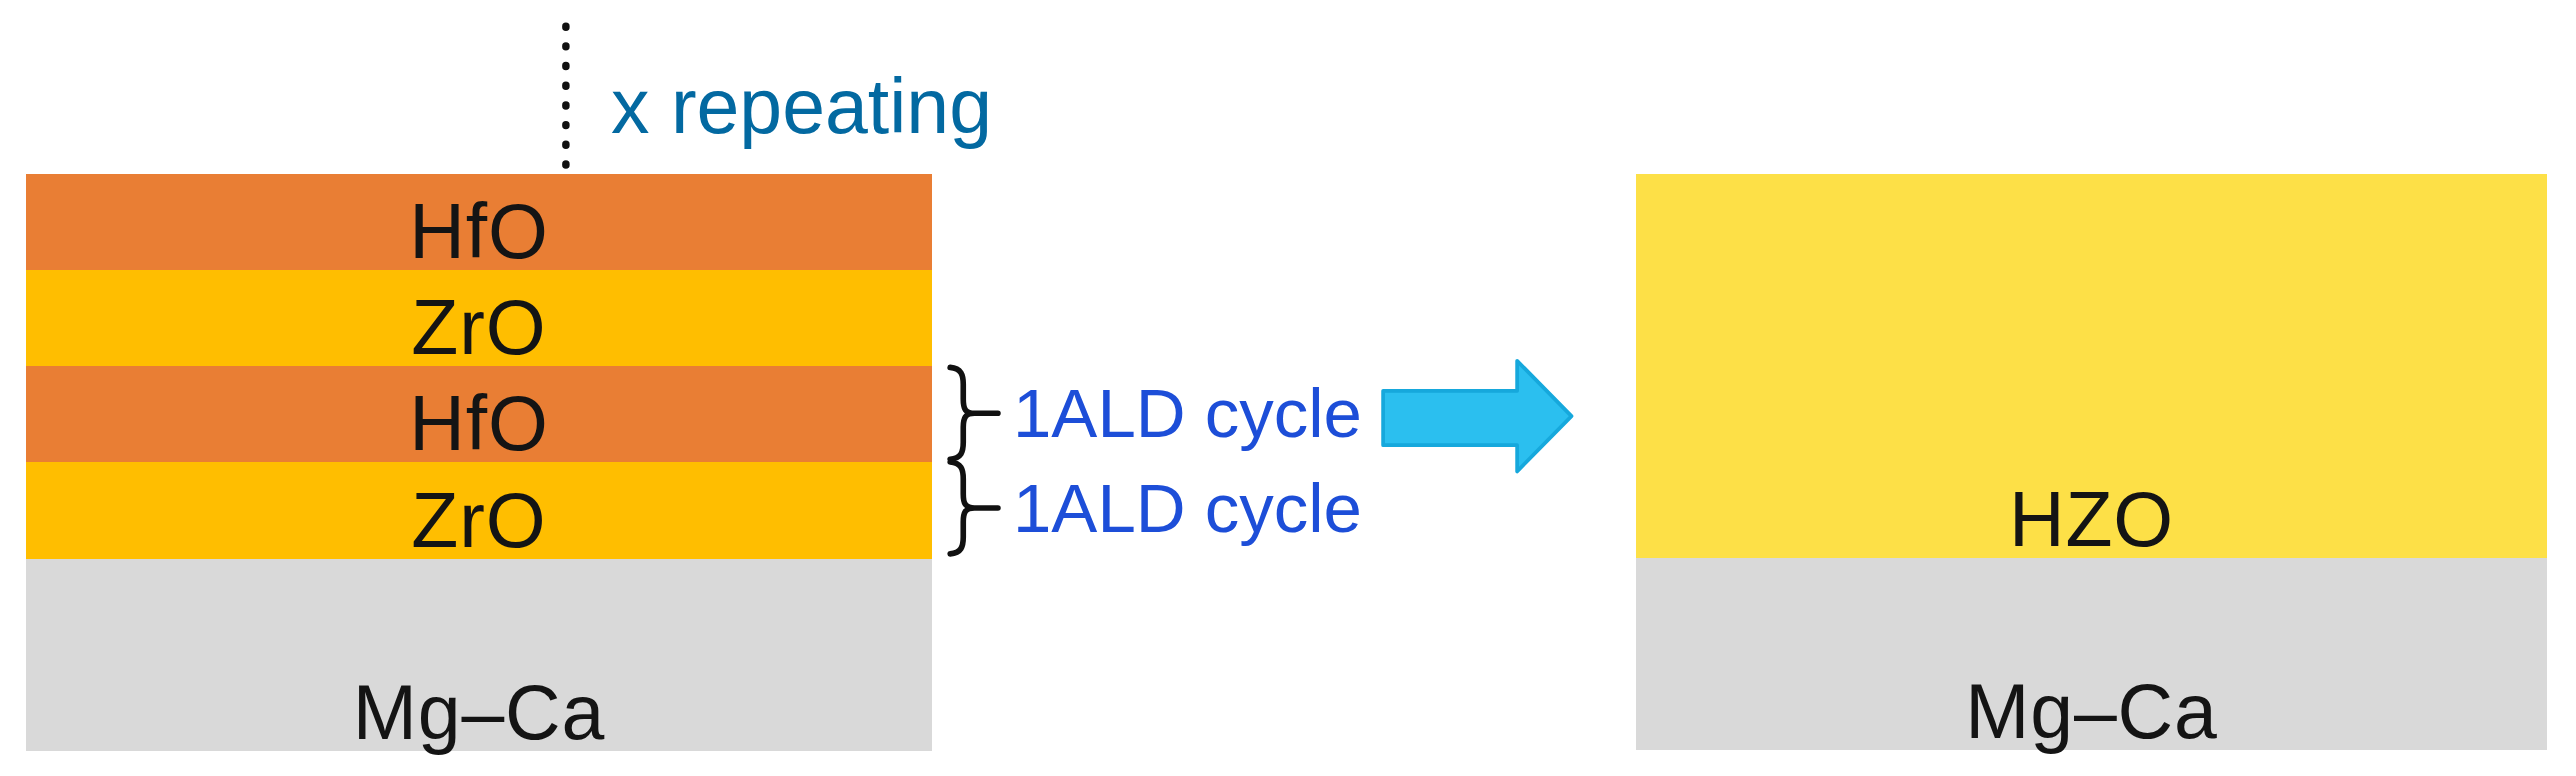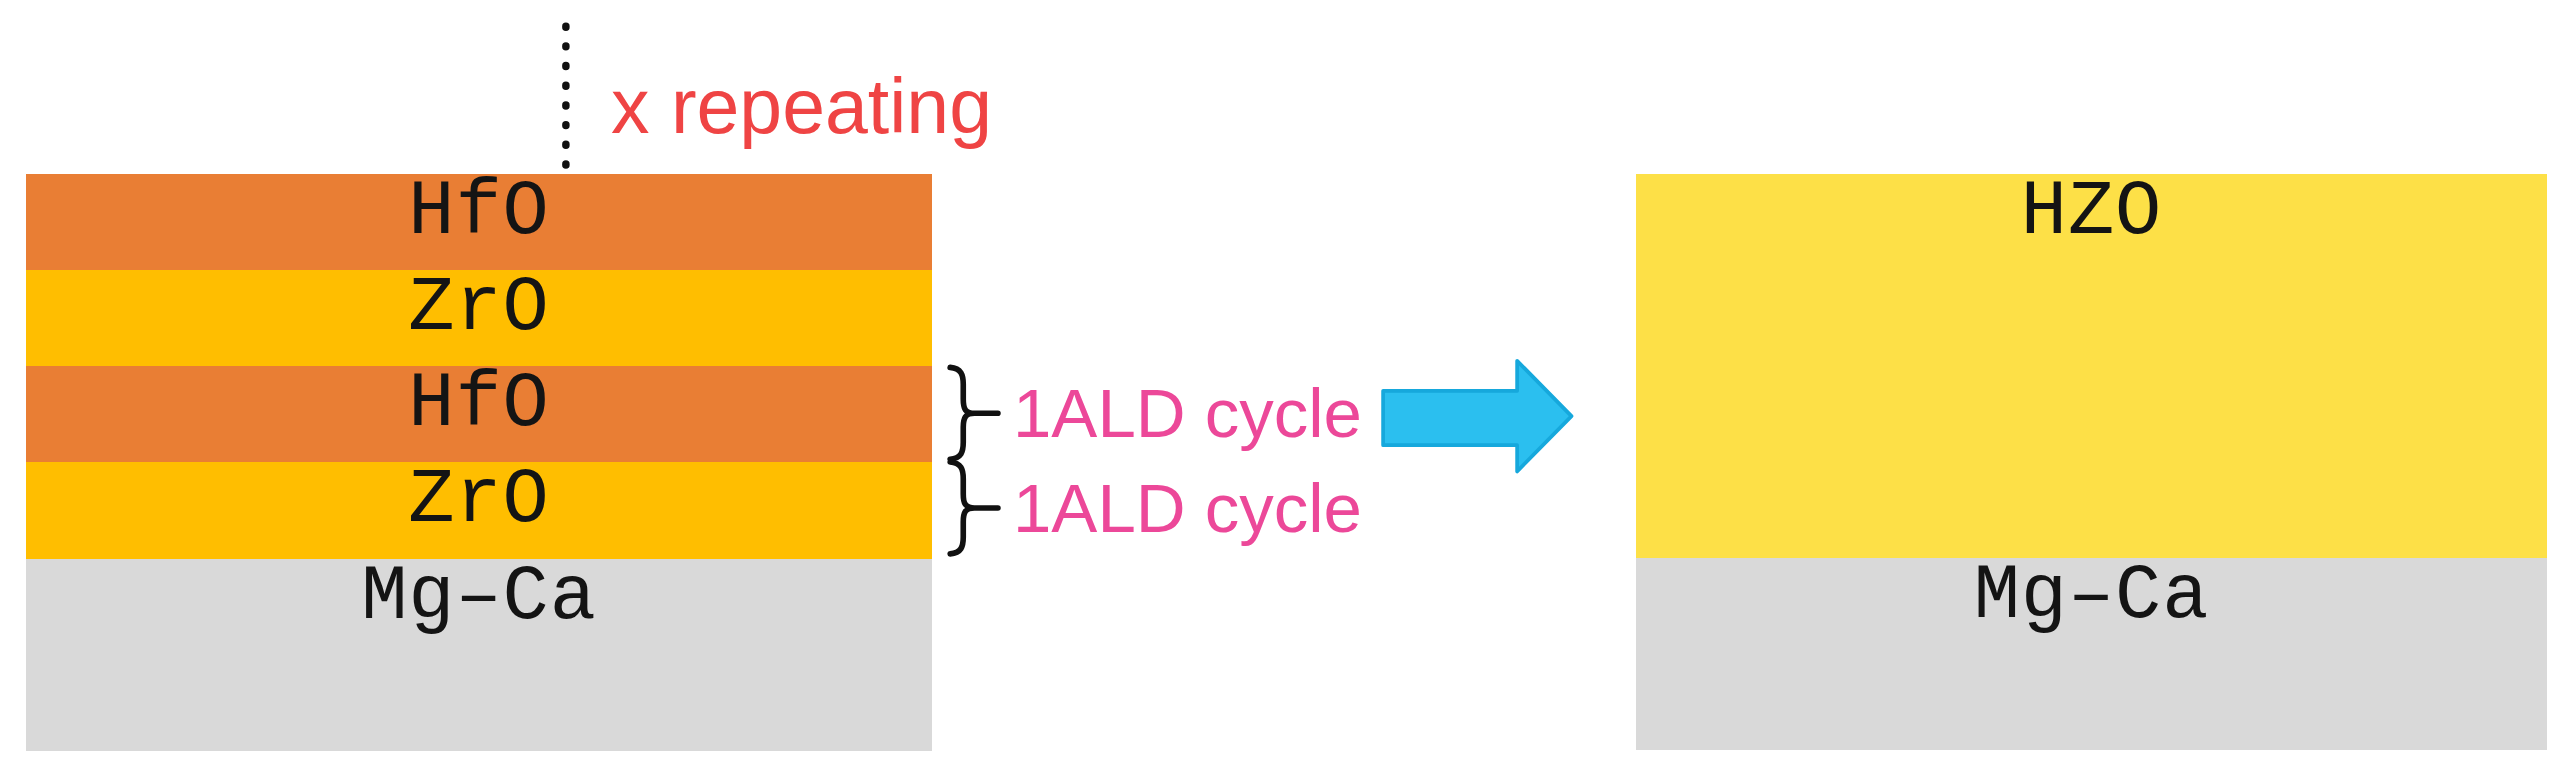--- a/index.html
+++ b/index.html
@@ -17,44 +17,43 @@
   }
   .stack {
     position: absolute;
     top: 174px;
     display: flex;
     flex-direction: column;
   }
   .layer {
     width: 100%;
     display: flex;
-    align-items: flex-start;
+    align-items: flex-end;
     justify-content: center;
-    font-family: Liberation Mono, monospace;
   }
   .layer-label {
     font-size: 77px;
     color: #141414;
     letter-spacing: 0.9px;
     line-height: 1;
     white-space: nowrap;
   }
   .annot-label {
     position: absolute;
     font-size: 69px;
-    color: #ec4899;
+    color: #1d4ed8;
     line-height: 1;
     white-space: nowrap;
   }
   #repeat-label {
     position: absolute;
     left: 611px;
     top: 62px;
     font-size: 77px;
-    color: #ef4444;
+    color: #0369a1;
     line-height: 1.15;
     white-space: nowrap;
   }
   svg.overlay {
     position: absolute;
     left: 0;
     top: 0;
     pointer-events: none;
   }
 </style>

